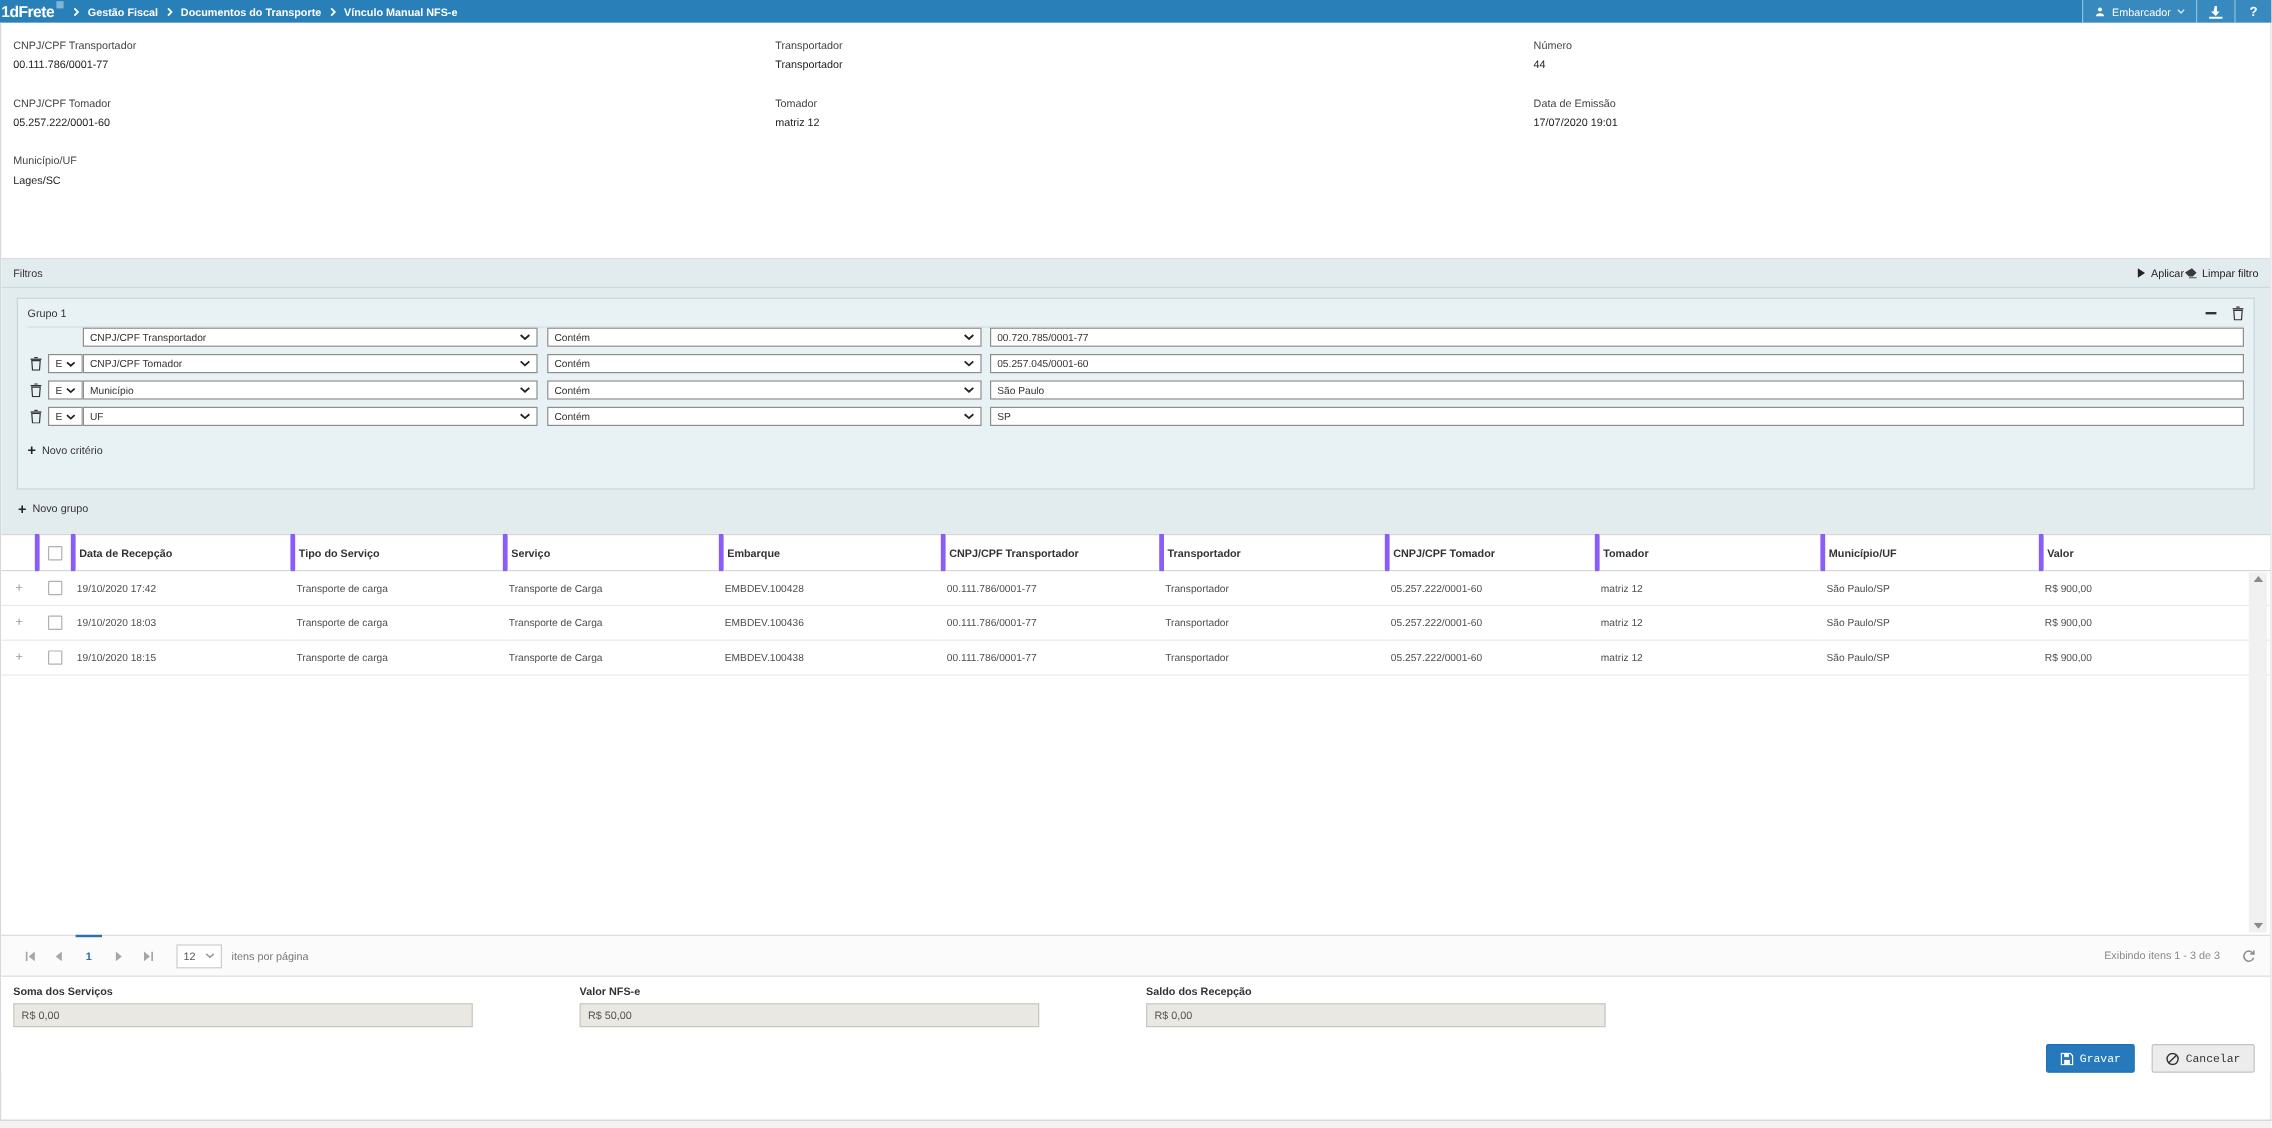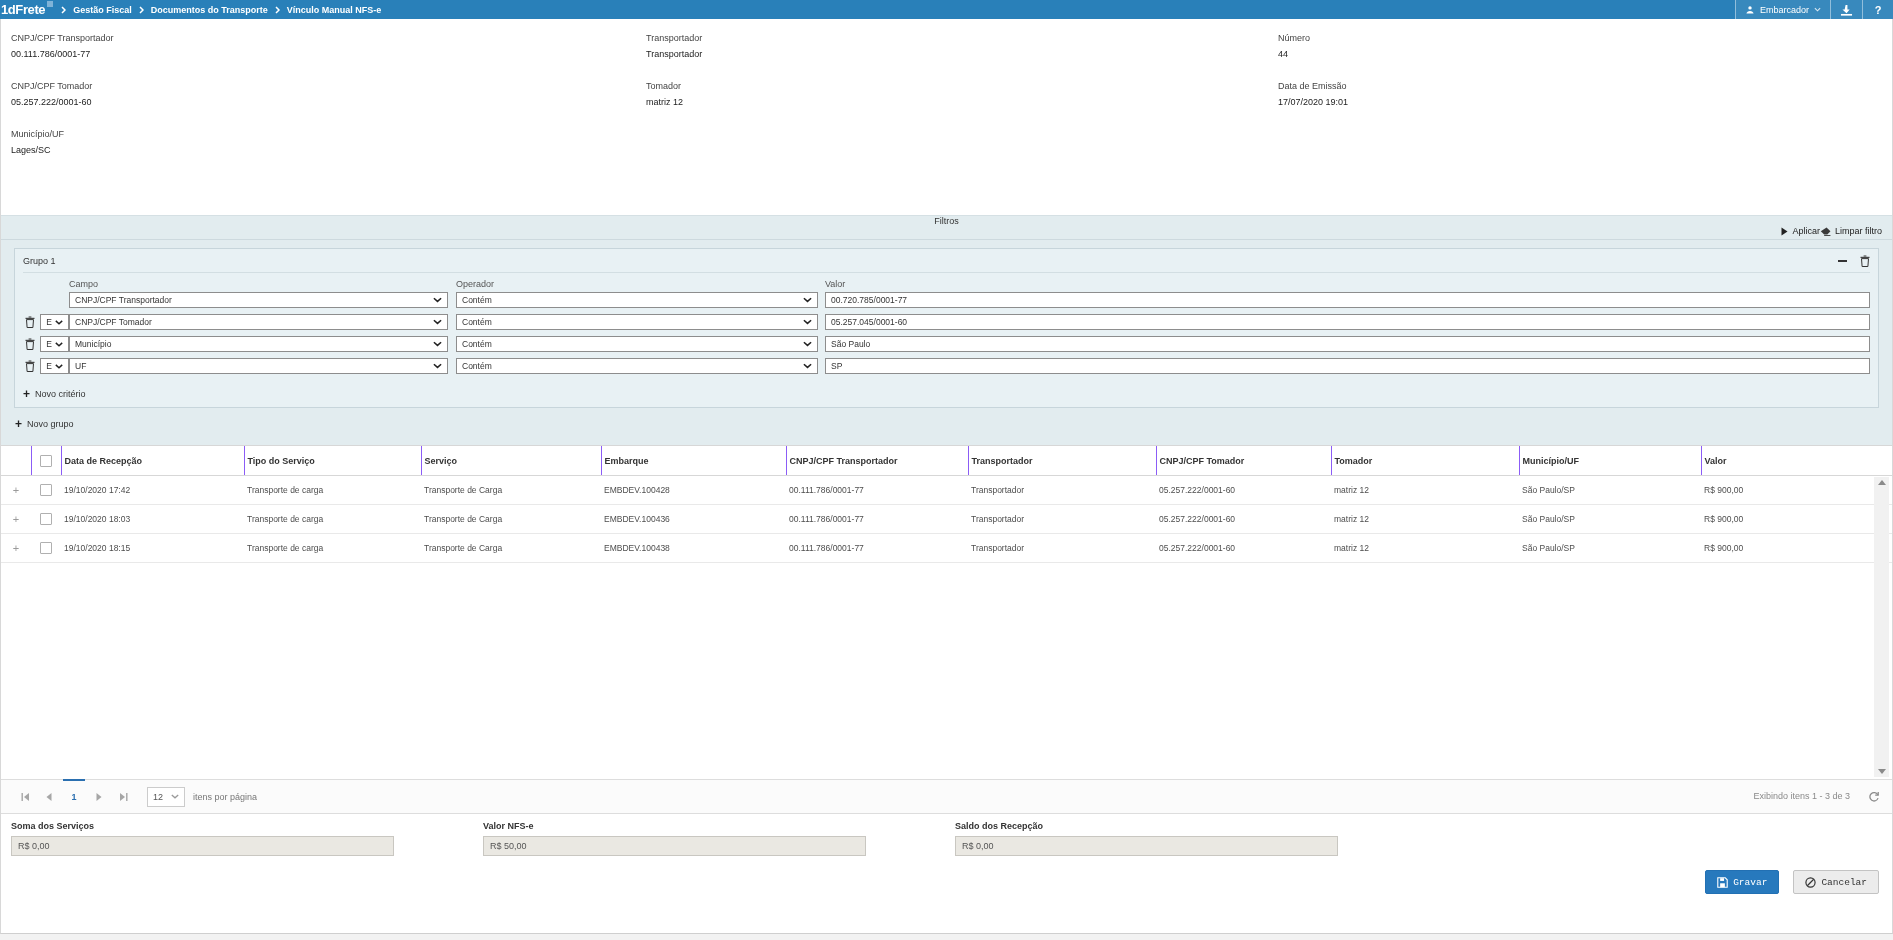--- a/index.html
+++ b/index.html
@@ -19,21 +19,21 @@
 
   
   .page-body { background:#fff; border-left:1px solid #d8d8d8; border-right:1px solid #d8d8d8; border-bottom:1px solid #cfcfcf; height:915px; box-sizing:border-box; overflow:hidden; }
 
   
   .doc-info { height:196px; box-sizing:border-box; padding:14px 0 0 10px; display:grid; grid-template-columns:635px 632px auto; row-gap:22px; align-content:start; }
   .info-label { color:#444; margin-bottom:6px; }
   .info-value { color:#222; }
 
   
-  .filters-bar { height:25px; background:#e2ecef; border-top:1px solid #d5e0e4; border-bottom:1px solid #cdd9de; display:flex; align-items:center; padding:0 10px; box-sizing:border-box;flex-direction:column; }
+  .filters-bar { height:25px; background:#e2ecef; border-top:1px solid #d5e0e4; border-bottom:1px solid #cdd9de; display:flex; align-items:center; padding:0 10px; box-sizing:border-box; }
   .fb-actions { margin-left:auto; display:flex; align-items:center; gap:0; }
   .fb-btn { display:flex; align-items:center; gap:4px; color:#222; cursor:pointer; }
   .filters-body { height:205px; box-sizing:border-box; background:#e2ecef; padding:8px 13px 0; }
   .group-box { border:1px solid #c7d5db; background:#e8f1f4; height:160px; box-sizing:border-box; padding:0 8px; }
   .group-header { height:23px; display:flex; align-items:center; border-bottom:1px solid #d2dee2; }
   .gh-actions { margin-left:auto; display:flex; align-items:center; gap:13px; }
   .minus-bar { width:9px; height:2px; background:#333; display:block; }
   .icon-btn { cursor:pointer; display:flex; align-items:center; }
   .f-labels { display:flex; margin:6px 0 3px; color:#555; }
   .fl-spacer { width:46px; } .fl-campo { width:387px; } .fl-oper { width:369px; }
@@ -46,21 +46,21 @@
   .sel-oper { width:362px; margin-right:7px; }
   .f-val { flex:1; height:16px; box-sizing:border-box; border:1px solid #8d8d8d; background:#fff; font-family:inherit; font-size:8.5px; padding:0 5px; color:#333; }
   .link-add { display:inline-flex; align-items:center; gap:5px; margin-top:9px; color:#333; cursor:pointer; }
   .plus { font-weight:bold; font-size:12px; line-height:8px; color:#222; }
   .new-group { margin:11px 0 0 1px; }
 
   
   .export-row { height:38px; box-sizing:border-box; display:flex; align-items:flex-end; justify-content:flex-end; gap:5px; padding:0 24px 6px 0; color:#9a9a9a; cursor:pointer; }
   .grid-area { height:334px; position:relative; background:#fff; }
   table { border-collapse:collapse; width:100%; table-layout:fixed; }
-  thead th { height:30px; box-sizing:border-box; border-top:1px solid #d7d7d7; border-bottom:1px solid #d7d7d7; border-left:1px solid #8b5cf6; font-weight:bold; font-size:9px; color:#333; text-align:left; padding:0 0 0 3px; }
+  thead th { height:30px; box-sizing:border-box; border-top:1px solid #d7d7d7; border-bottom:1px solid #d7d7d7; border-left:4px solid #8b5cf6; font-weight:bold; font-size:9px; color:#333; text-align:left; padding:0 0 0 3px; }
   thead th:first-child { border-left:none; }
   tbody td { height:29px; box-sizing:border-box; border-bottom:1px solid #e9e9e9; font-size:8.5px; color:#4d4d4d; padding:0 0 0 3px; }
   .cell-center { text-align:center; padding:0; }
   .expand-plus { color:#9a9a9a; font-size:11px; cursor:pointer; }
   .cb { appearance:none; -webkit-appearance:none; width:12px; height:12px; border:1px solid #b0b0b0; border-radius:1px; background:#fff; vertical-align:middle; cursor:pointer; }
   .vscroll { position:absolute; top:32px; bottom:2px; right:3px; width:15px; background:#f1f1f1; display:flex; flex-direction:column; justify-content:space-between; align-items:center; padding:3px 0; box-sizing:border-box; }
 
   
   .pager { height:35px; box-sizing:border-box; background:#fbfbfb; border-top:1px solid #dddddd; border-bottom:1px solid #dddddd; display:flex; align-items:center; padding:0 12px; color:#999; position:relative; }
   .pg-btn { width:24px; height:100%; display:flex; align-items:center; justify-content:center; color:#a6a6a6; cursor:pointer; }
@@ -206,26 +206,20 @@
           <span class="icon-btn">
               <svg width="10" height="12" viewBox="0 0 10 12">
                 <path d="M3.6 0.5 h2.8 v1 h-2.8 z" fill="#333"></path>
                 <rect x="0.5" y="1.8" width="9" height="1.1" fill="#333"></rect>
                 <path d="M1.5 3.6 h7 l-0.6 7.9 h-5.8 z" fill="none" stroke="#333" stroke-width="1"></path>
               </svg>
             </span>
         </div>
       </div>
 
-      <div class="f-labels">
-        <span class="fl-spacer"></span>
-        <span class="fl-campo">Campo</span>
-        <span class="fl-oper">Operador</span>
-        <span>Valor</span>
-      </div>
 
       
       <div class="f-row">
         <div class="f-left"></div>
         <div class="sel sel-campo">
           <span>CNPJ/CPF Transportador</span>
           <svg width="9" height="6" viewBox="0 0 10 6">
               <path d="M1 1 L5 4.6 L9 1" stroke="#222" stroke-width="1.7" fill="none"></path>
             </svg>
         </div>

